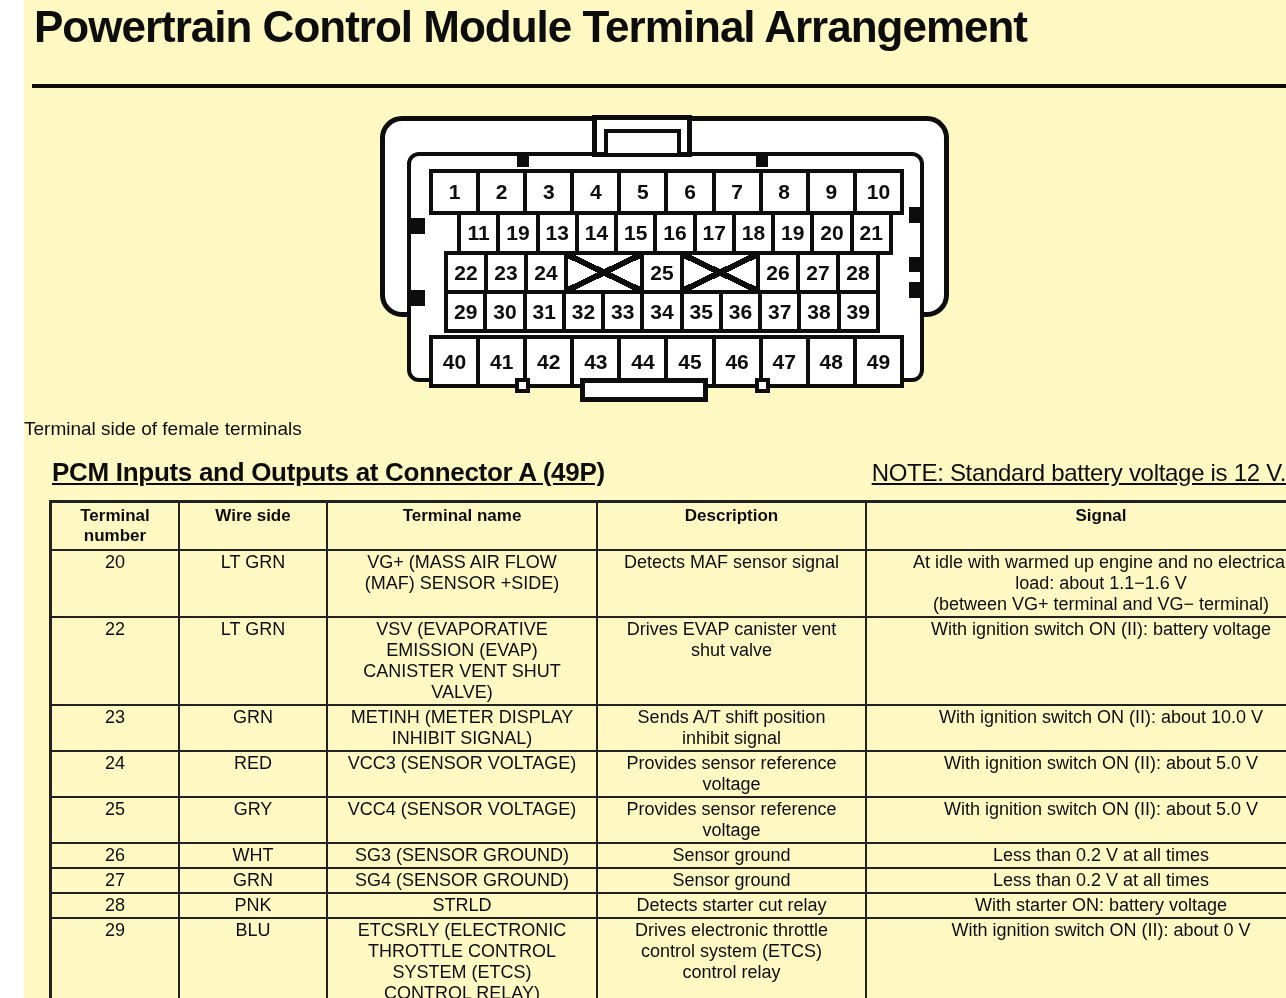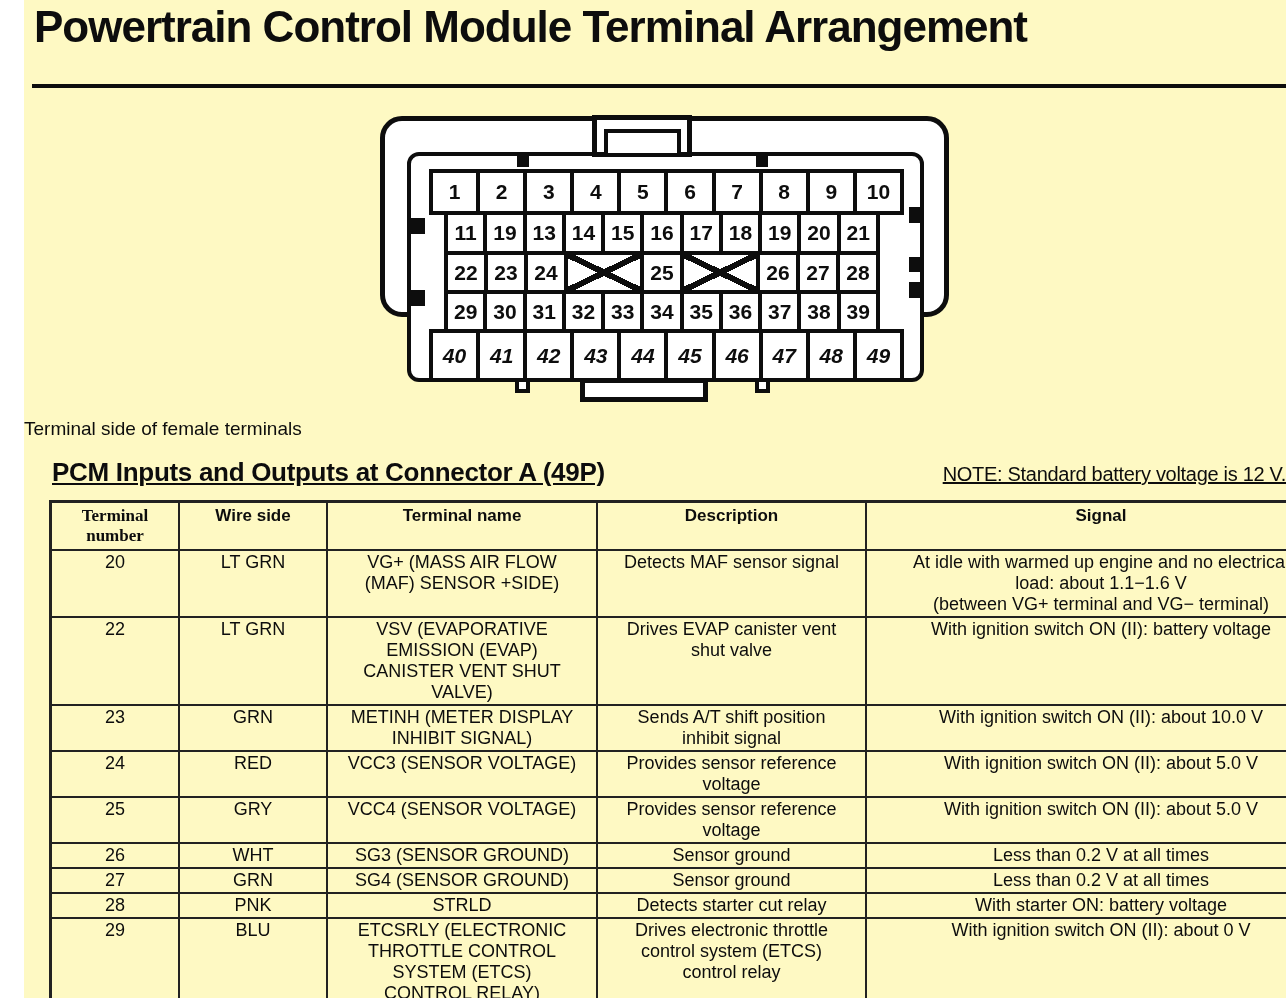--- a/index.html
+++ b/index.html
@@ -54,32 +54,32 @@
   .connector-caption{
     position:absolute;left:0;top:418px;width:1286px;text-align:left;
     font-size:19px;
   }
   
   .section-row{
     position:absolute;left:28px;top:457px;width:1234px;
     display:flex;justify-content:space-between;align-items:baseline;text-decoration:underline;
   }
   .section-heading{font-size:26px;font-weight:bold;letter-spacing:-0.3px;}
-  .note-text{font-size:20px;letter-spacing:-0.3px;}
+  .note-text{font-size:24px;letter-spacing:-0.3px;}
   
   table.pcm{
     position:absolute;left:25px;top:500px;width:1235px;
     border-collapse:collapse;table-layout:fixed;
     font-size:18px;line-height:21px;
   }
   table.pcm th,table.pcm td{
     border:2px solid #222;vertical-align:top;padding:1px 7px;
   }
   table.pcm{border:3px solid #222;}
-  th.col-terminal{width:118px;font-family:Liberation Serif, serif;}
+  th.col-terminal{width:118px;}
   th.col-wire{width:138px;}
   th.col-name{width:260px;}
   th.col-desc{width:259px;}
   th.col-signal{width:460px;}
   table.pcm th{font-size:17px;font-weight:bold;text-align:center;padding:3px 4px;line-height:20px;}
   td.c-term,td.c-wire{text-align:center;}
   td.c-name,td.c-desc,td.c-sig{text-align:center;white-space:pre-line;}
 </style>
 </head>
 <body>
@@ -101,21 +101,21 @@
           <div class="term-cell">2</div>
           <div class="term-cell">3</div>
           <div class="term-cell">4</div>
           <div class="term-cell">5</div>
           <div class="term-cell">6</div>
           <div class="term-cell">7</div>
           <div class="term-cell">8</div>
           <div class="term-cell">9</div>
           <div class="term-cell">10</div>
         </div>
-        <div class="term-row" style="left: 67px; top: 96px; width: 436px; height: 44px;">
+        <div class="term-row" style="left: 80px; top: 96px; width: 436px; height: 44px;">
           <div class="term-cell">11</div>
           <div class="term-cell">19</div>
           <div class="term-cell">13</div>
           <div class="term-cell">14</div>
           <div class="term-cell">15</div>
           <div class="term-cell">16</div>
           <div class="term-cell">17</div>
           <div class="term-cell">18</div>
           <div class="term-cell">19</div>
           <div class="term-cell">20</div>
@@ -138,21 +138,21 @@
           <div class="term-cell">31</div>
           <div class="term-cell">32</div>
           <div class="term-cell">33</div>
           <div class="term-cell">34</div>
           <div class="term-cell">35</div>
           <div class="term-cell">36</div>
           <div class="term-cell">37</div>
           <div class="term-cell">38</div>
           <div class="term-cell">39</div>
         </div>
-        <div class="term-row" style="left: 52px; top: 214px; width: 475px; height: 53px; font-style: italic;">
+        <div class="term-row" style="left: 52px; top: 220px; width: 475px; height: 53px;">
           <div class="term-cell">40</div>
           <div class="term-cell">41</div>
           <div class="term-cell">42</div>
           <div class="term-cell">43</div>
           <div class="term-cell">44</div>
           <div class="term-cell">45</div>
           <div class="term-cell">46</div>
           <div class="term-cell">47</div>
           <div class="term-cell">48</div>
           <div class="term-cell">49</div>

